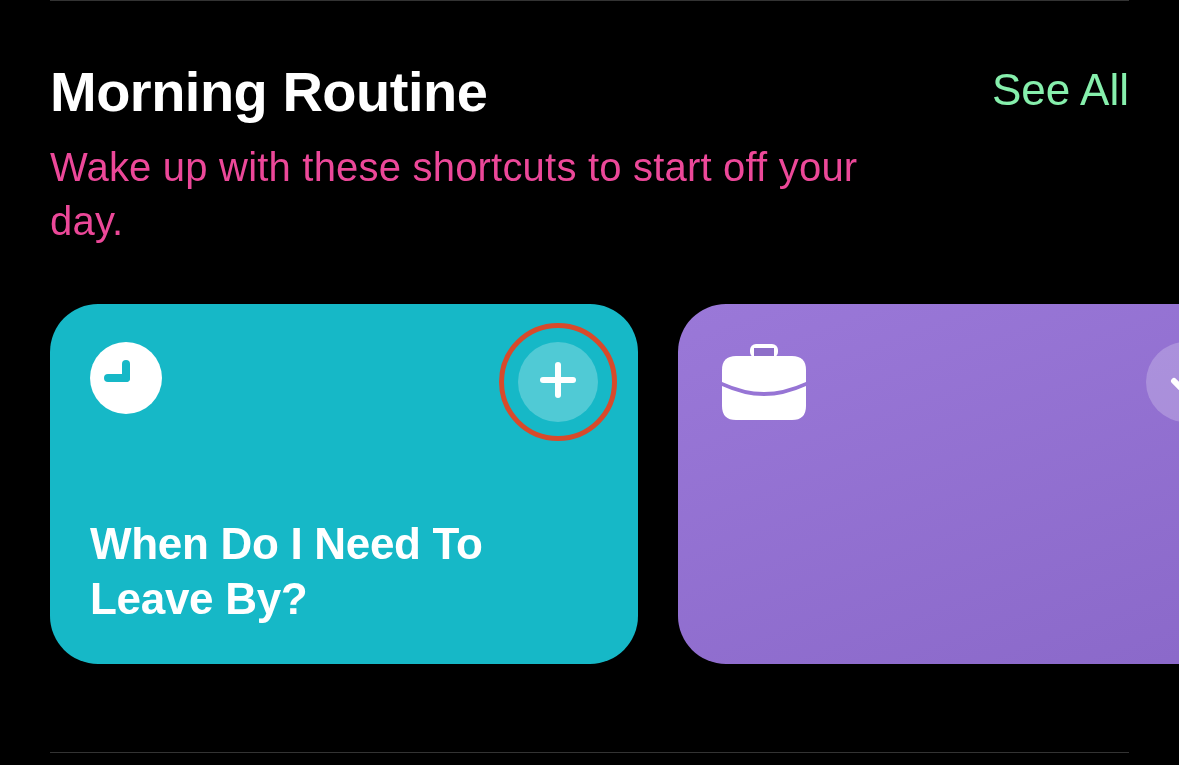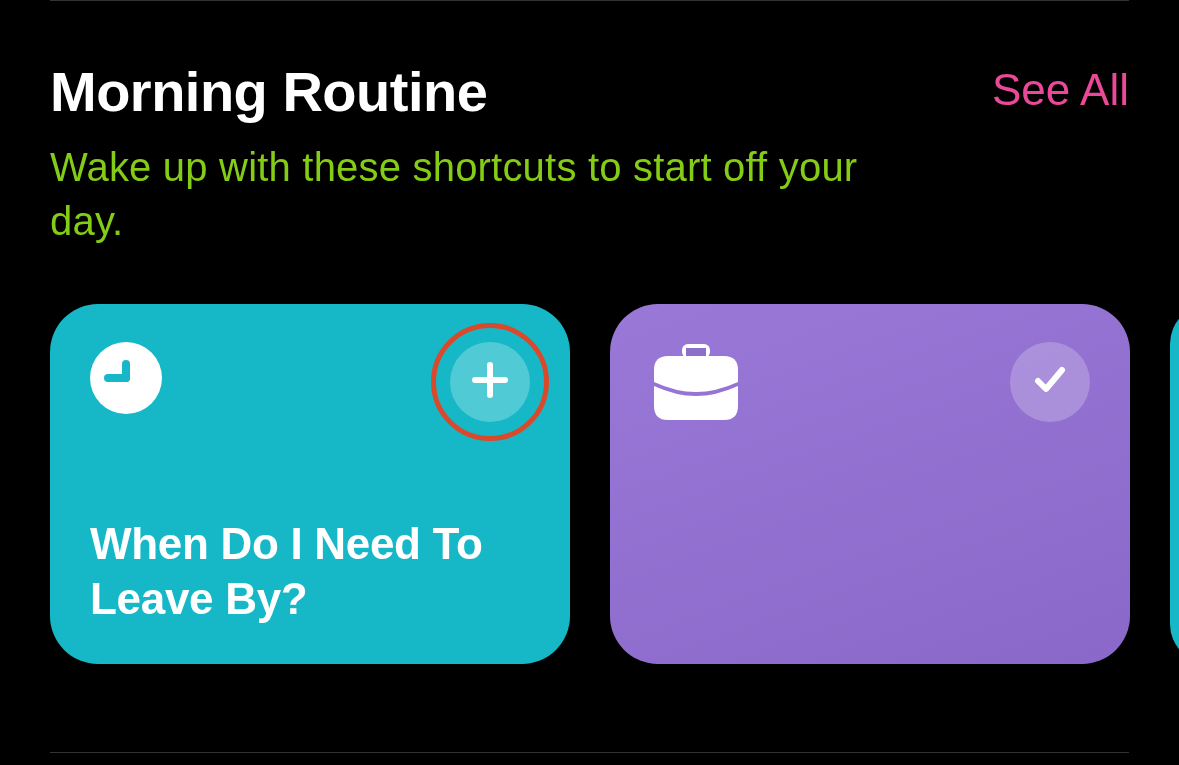--- a/index.html
+++ b/index.html
@@ -28,43 +28,43 @@
     .header-left {
       flex: 1;
     }
     .section-title {
       color: #fff;
       font-size: 56px;
       font-weight: 700;
       letter-spacing: -0.5px;
     }
     .section-subtitle {
-      color: #84cc16;
+      color: #ec4899;
       font-size: 40px;
       font-weight: 400;
       line-height: 1.35;
       margin-top: 16px;
       max-width: 820px;
       letter-spacing: 0.2px;
     }
     .see-all {
-      color: #ec4899;
+      color: #86efac;
       font-size: 44px;
       font-weight: 400;
       cursor: pointer;
       white-space: nowrap;
       margin-top: 6px;
     }
     .cards-row {
       display: flex;
       gap: 40px;
       padding: 56px 50px 0 50px;
     }
     .card {
-      width: 520px;
+      width: 588px;
       height: 360px;
       border-radius: 48px;
       position: relative;
       padding: 38px 40px;
       display: flex;
       flex-direction: column;
       justify-content: space-between;
       cursor: pointer;
       flex-shrink: 0;
     }

